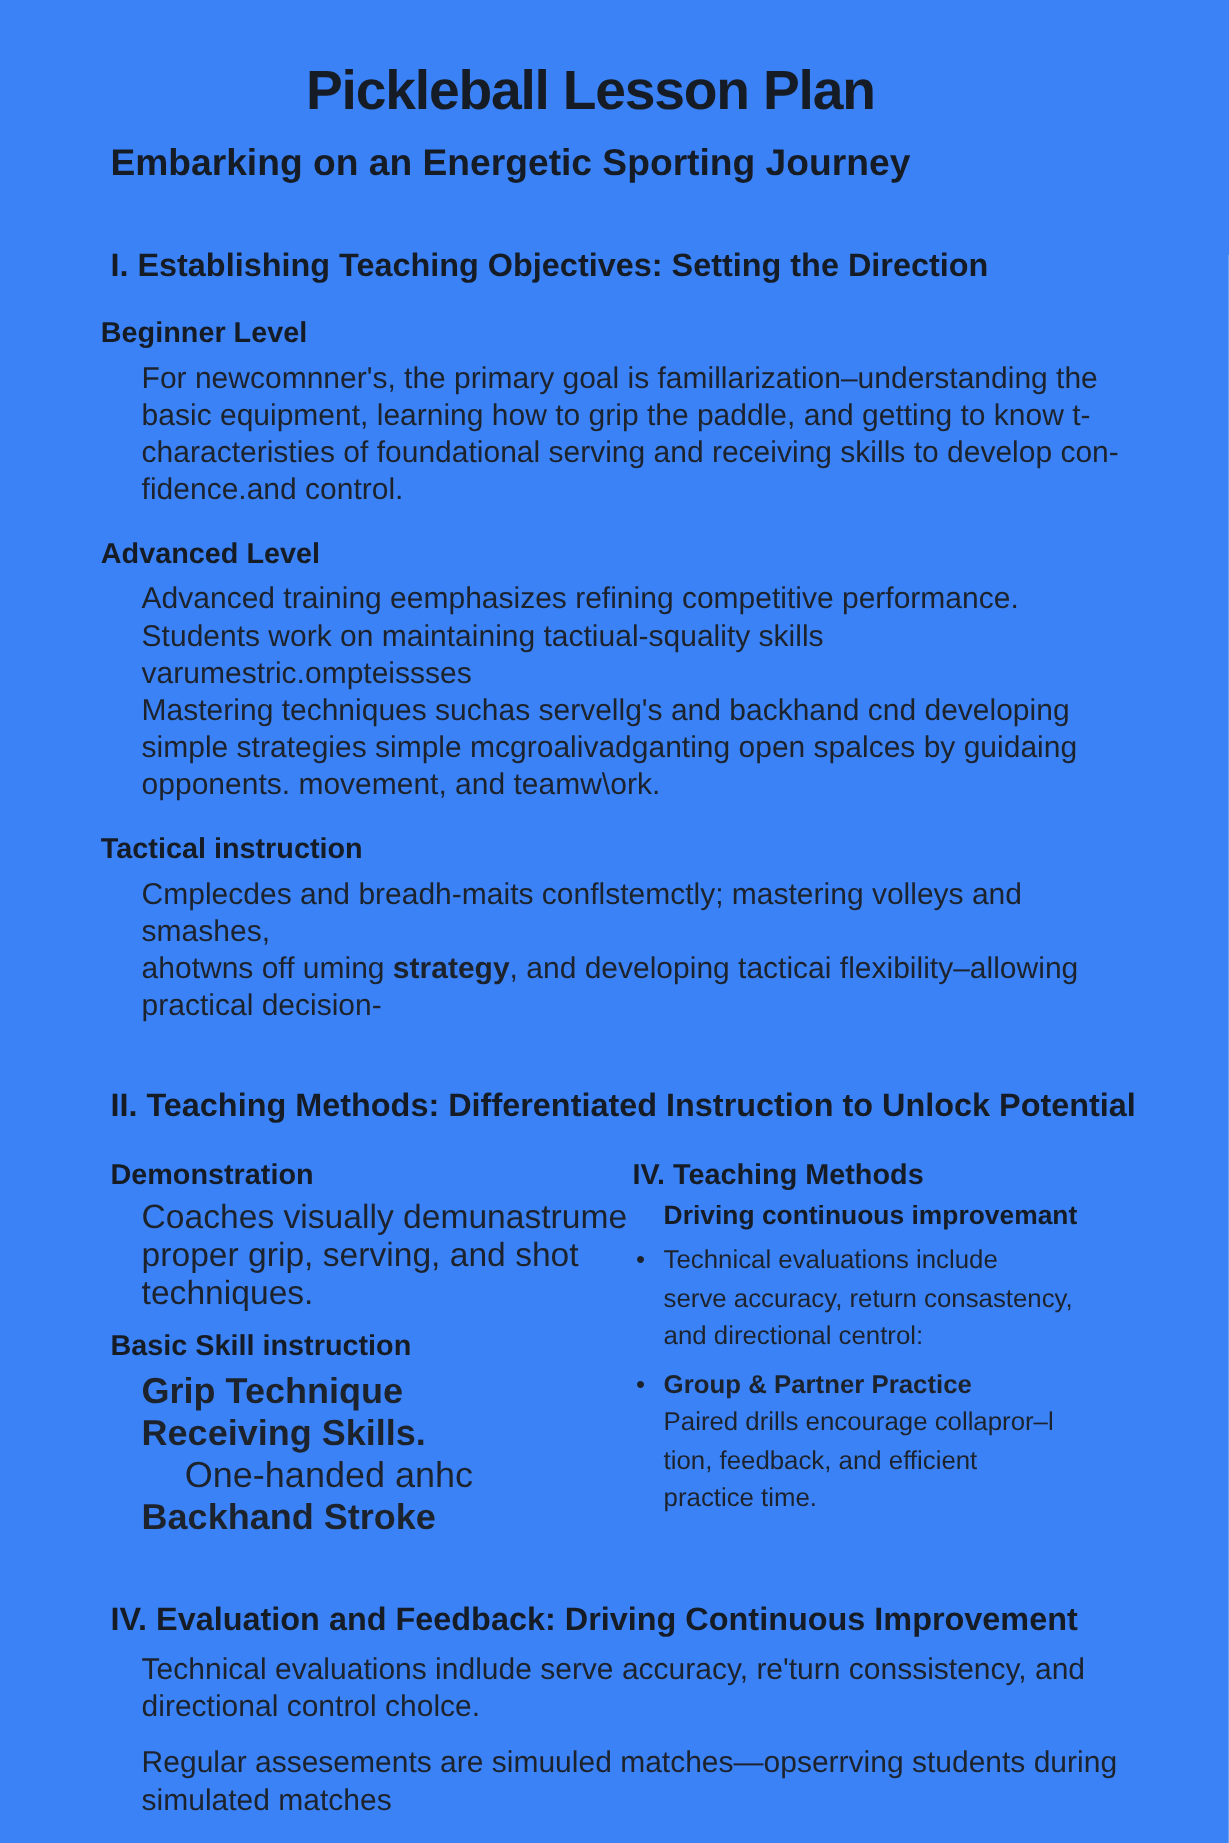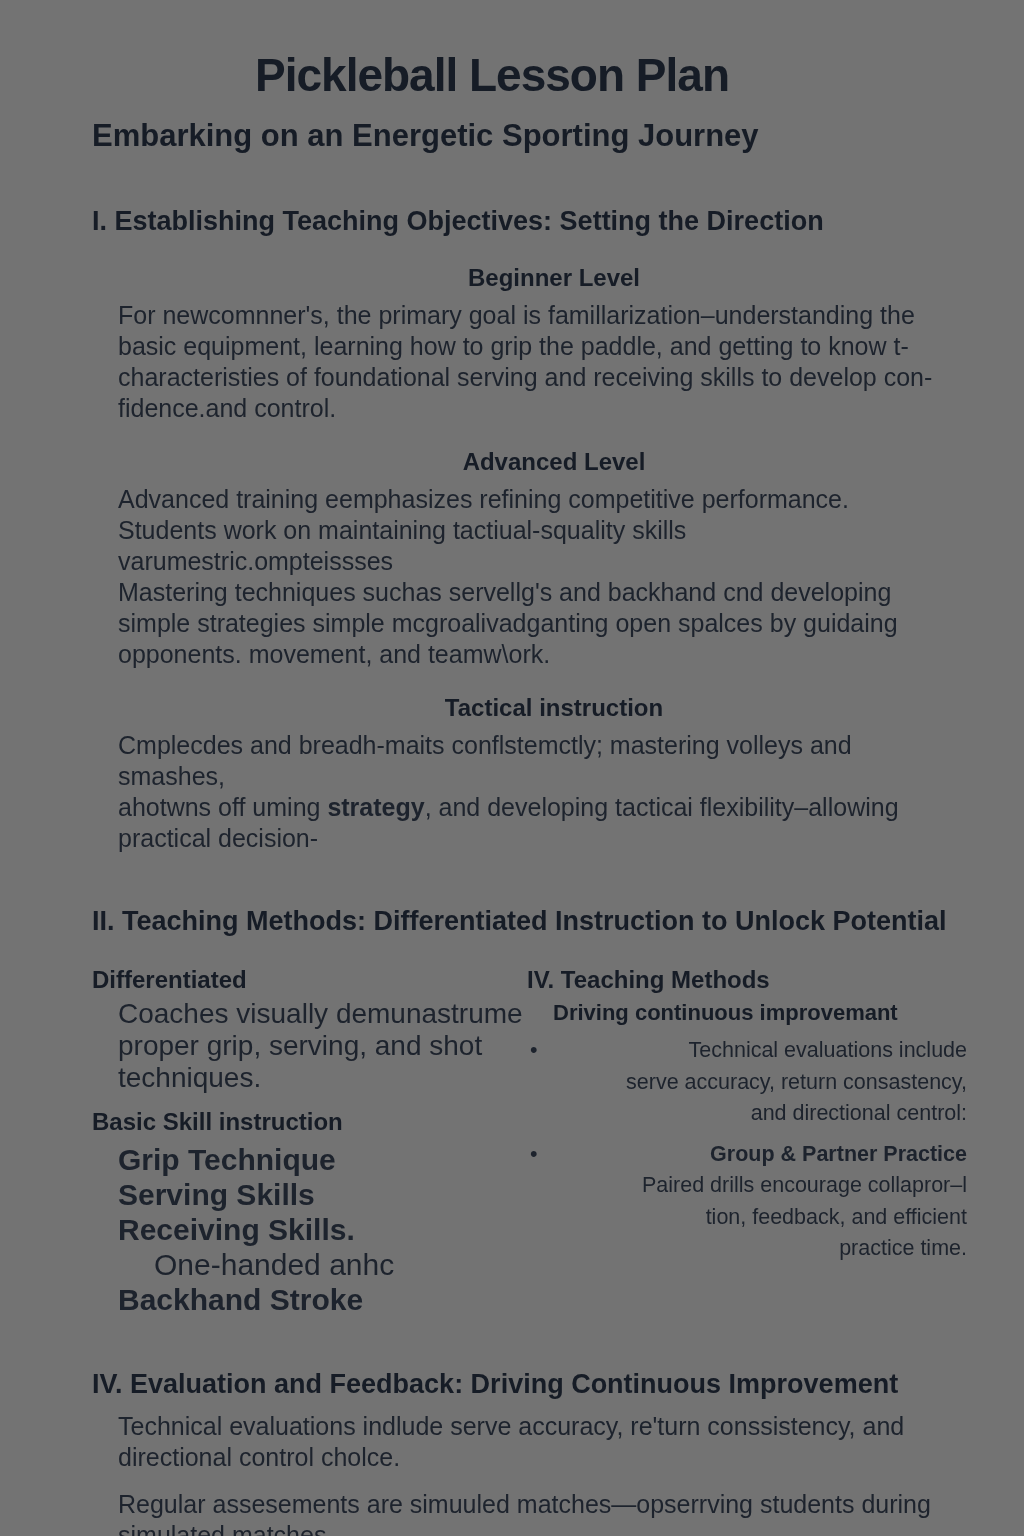--- a/index.html
+++ b/index.html
@@ -5,21 +5,21 @@
   html, body { margin: 0; padding: 0; }
   body {
     background: #faf5ec;
     font-family: "Liberation Sans", sans-serif;
     color: #1d232d;
   }
   .page {
     width: 1024px;
     height: 1536px;
     box-sizing: border-box;
-    background: #737373;
+    background: #3b82f6;
     overflow: hidden;
     padding-top: 48px;
   }
   .doc-title {
     font-size: 46px;
     font-weight: 700;
     letter-spacing: -1px;
     text-align: center;
     color: #161c26;
     margin: 0 60px 16px 20px;
@@ -35,21 +35,20 @@
     font-weight: 700;
     color: #161c26;
     margin: 48px 70px 0 92px;
     line-height: 38px;
   }
   .sub-heading {
     font-size: 24px;
     font-weight: 700;
     color: #161c26;
     margin: 24px 0 0 84px;
-    text-align: center;
   }
   .body-para {
     font-size: 25px;
     line-height: 31px;
     margin: 8px 70px 0 118px;
     white-space: pre-line;
   }
   .bold-inline { font-weight: 700; margin-top: 36px; }
   .columns {
     display: flex;
@@ -81,21 +80,21 @@
     color: #161c26;
     margin: 14px 0 6px 0;
   }
   .skill-list { list-style: none; margin: 0; padding: 0 0 0 26px; }
   .skill-list li {
     font-size: 30px;
     line-height: 35px;
     font-weight: 700;
   }
   .skill-list li.regular { font-weight: 400; margin-left: 36px; }
-  .bullet-list { list-style: none; margin: 6px 0 0 0; padding: 0; text-align: right; }
+  .bullet-list { list-style: none; margin: 6px 0 0 0; padding: 0; }
   .bullet-list li {
     position: relative;
     padding-left: 26px;
     font-size: 21.5px;
     line-height: 31.5px;
     margin-top: 9px;
     white-space: pre-line;
   }
   .bullet-list li::before {
     content: "\2022";
@@ -132,29 +131,28 @@
   <h4 class="sub-heading">Tactical instruction</h4>
   <p class="body-para"><span>Cmplecdes and breadh-maits conflstemctly; mastering volleys and smashes,
 ahotwns off uming </span><span class="bold-inline">strategy</span><span>, and developing tacticai flexibility–allowing
 practical decision-</span></p>
 
   <h3 class="section-heading">II. Teaching Methods: Differentiated Instruction to Unlock Potential</h3>
 
   <div class="columns">
 
     <div class="col-left">
-      <h4 class="col-heading">Differentiated</h4>
+      <h4 class="col-heading">Demonstration</h4>
       <p class="col-body">Coaches visually demunastrume
 proper grip, serving, and shot
 techniques.</p>
 
       <h4 class="skills-heading">Basic Skill instruction</h4>
       <ul class="skill-list">
         <li>Grip Technique</li>
-        <li>Serving Skills</li>
         <li>Receiving Skills.</li>
         <li class="regular">One-handed anhc</li>
         <li>Backhand Stroke</li>
       </ul>
     </div>
 
     <div class="col-right">
       <h4 class="col-heading">IV. Teaching Methods</h4>
       <h5 class="col-sub">Driving continuous improvemant</h5>
       <ul class="bullet-list">

